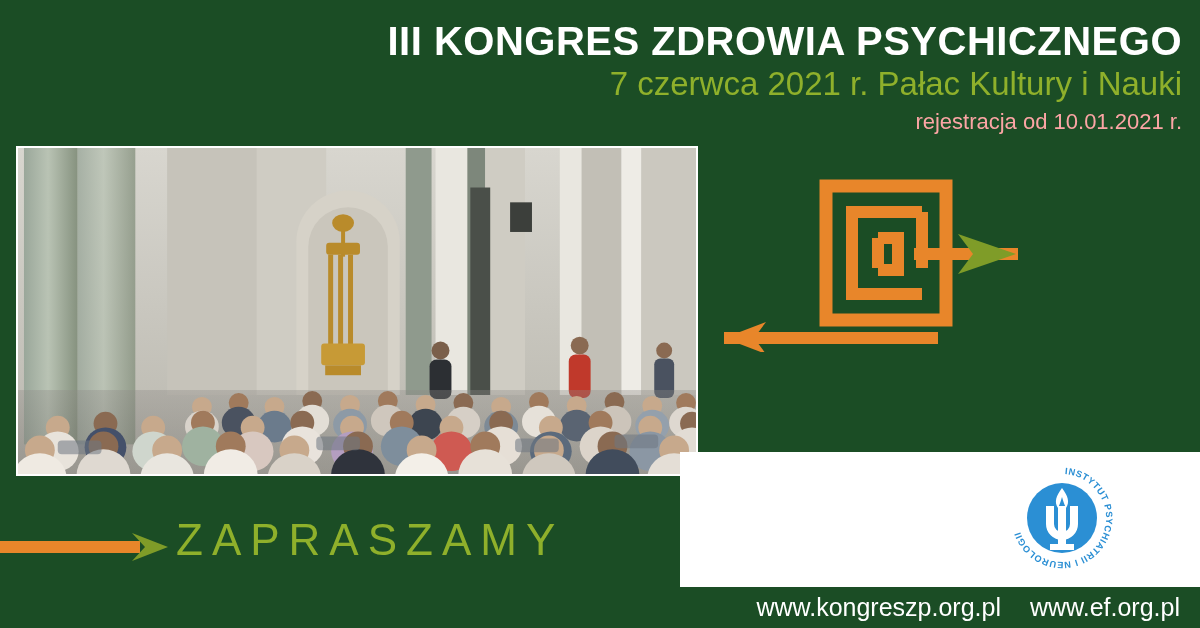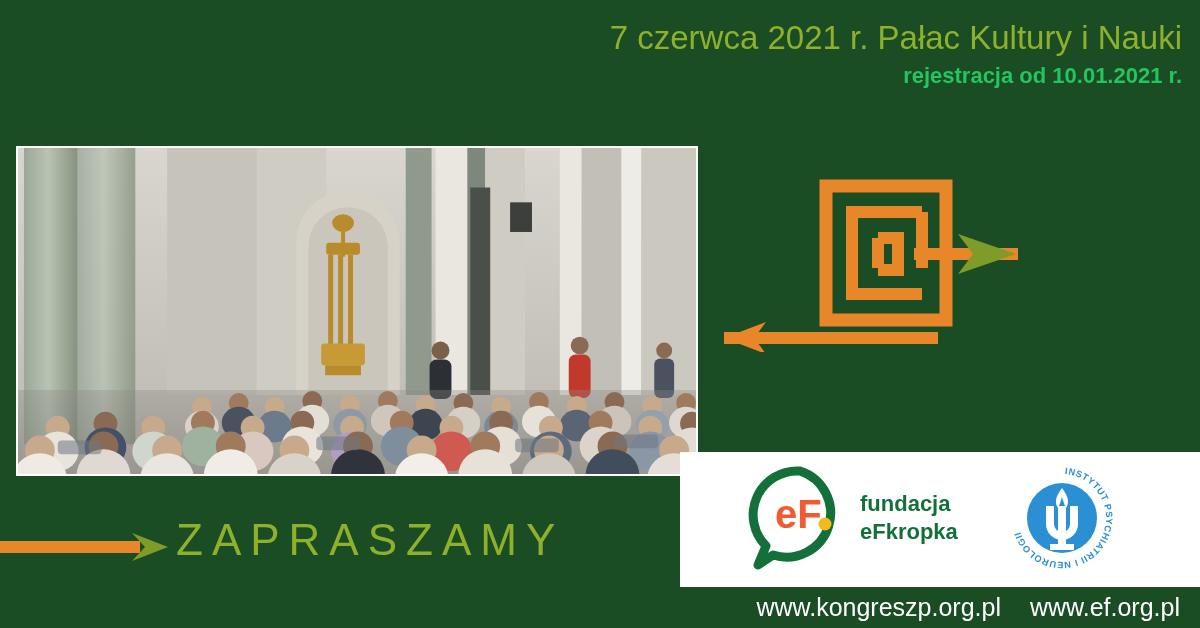--- a/index.html
+++ b/index.html
@@ -18,21 +18,21 @@
   .title-main{
     color:#ffffff;font-size:40px;line-height:46px;font-weight:700;
     letter-spacing:.5px;white-space:nowrap;
     font-family:"Liberation Sans", sans-serif;
   }
   .title-sub{
     color:#8fb02b;font-size:33px;line-height:40px;font-weight:400;
     white-space:nowrap;margin-top:0;
   }
   .title-reg{
-    color:#22c55e;font-size:22px;line-height:28px;font-weight:700;
+    color:#fca5a5;font-size:22px;line-height:28px;font-weight:400;
     white-space:nowrap;margin-top:4px;
   }
 
   
   .photo{
     position:absolute;left:16px;top:146px;width:682px;height:330px;
     border:2px solid #ffffff;box-sizing:border-box;overflow:hidden;
     background:#6c6f63;
   }
   .photo svg{display:block;width:100%;height:100%;}
@@ -76,20 +76,21 @@
   }
   .urls span{margin-left:22px;}
   .urls span:first-child{margin-left:0;}
 </style>
 </head>
 <body>
 
 <div class="poster">
 
   <div class="headline">
+    <div class="title-main">III KONGRES ZDROWIA PSYCHICZNEGO</div>
     <div class="title-sub">7 czerwca 2021 r. Pałac Kultury i Nauki</div>
     <div class="title-reg">rejestracja od 10.01.2021 r.</div>
   </div>
 
   <div class="photo">
     <svg viewBox="0 0 682 330" preserveAspectRatio="none">
       <defs>
         <linearGradient id="marble" x1="0" y1="0" x2="0" y2="1">
           <stop offset="0" stop-color="#d8d6cf"></stop>
             <stop offset="1" stop-color="#b9b7ae"></stop>
@@ -276,31 +277,20 @@
       <path d="M240 62 L298 82 L240 102 L255 82 Z" fill="#7f9c28"></path>
 
       <rect x="30" y="160" width="190" height="12" fill="#e8862a"></rect>
       <path d="M48 150 L6 166 L48 182 L36 166 Z" fill="#e8862a"></path>
       <rect x="6" y="160" width="40" height="12" fill="#e8862a"></rect>
     </svg>
   </div>
 
   <div class="panel">
 
-    <div class="ef-logo">
-      <svg class="ef-mark" viewBox="0 0 104 104">
-        <path d="M52 5 A44 44 0 1 1 25 89 L10 99 L18 80 A44 44 0 0 1 52 5 Z" fill="none" stroke="#13703a" stroke-width="9" stroke-linejoin="round"></path>
-        <text x="27" y="62" font-family="Liberation Sans, sans-serif" font-size="40" font-weight="700" fill="#f15b33">eF</text>
-        <circle cx="77" cy="58" r="6.5" fill="#f5b919"></circle>
-      </svg>
-      <div class="ef-words">
-        <div>fundacja</div>
-        <div>eFkropka</div>
-      </div>
-    </div>
 
     <svg class="ipin" viewBox="0 0 112 112">
       <defs>
         <path id="ringpath" d="M56 56 m -44 0 a 44 44 0 1 1 88 0 a 44 44 0 1 1 -88 0"></path>
       </defs>
       <circle cx="56" cy="56" r="35" fill="#2b8fd4"></circle>
 
       <path d="M56 26 C50 34 48 40 52 46 C54 42 55 38 56 35 C57 38 58 42 60 46 C64 40 62 34 56 26 Z" fill="#ffffff"></path>
       <path d="M40 44 L40 62 A16 16 0 0 0 72 62 L72 44 L64 44 L64 62 A8 8 0 0 1 48 62 L48 44 Z" fill="#ffffff"></path>
       <rect x="52" y="44" width="8" height="44" fill="#ffffff"></rect>

